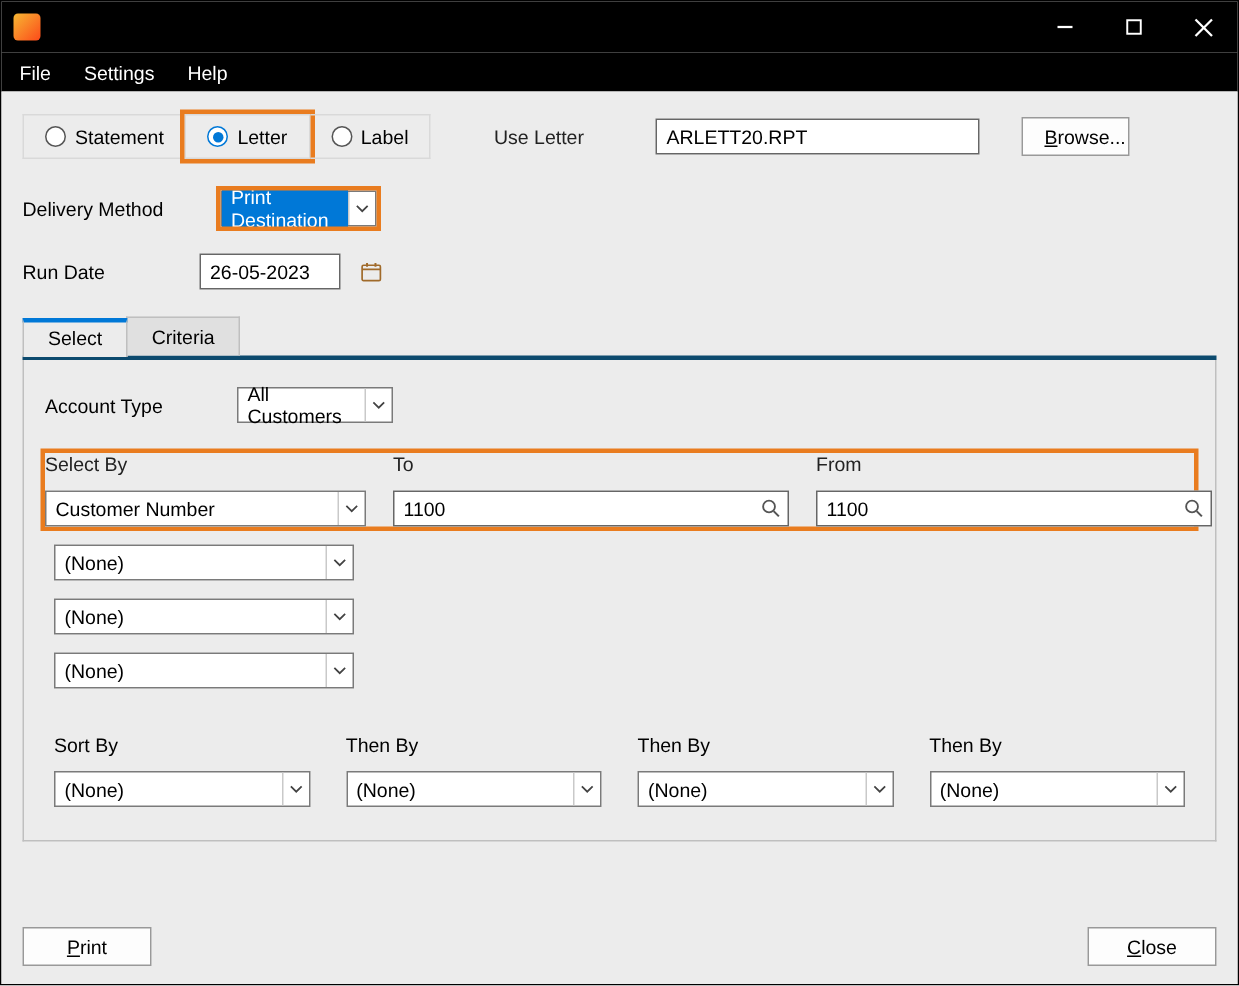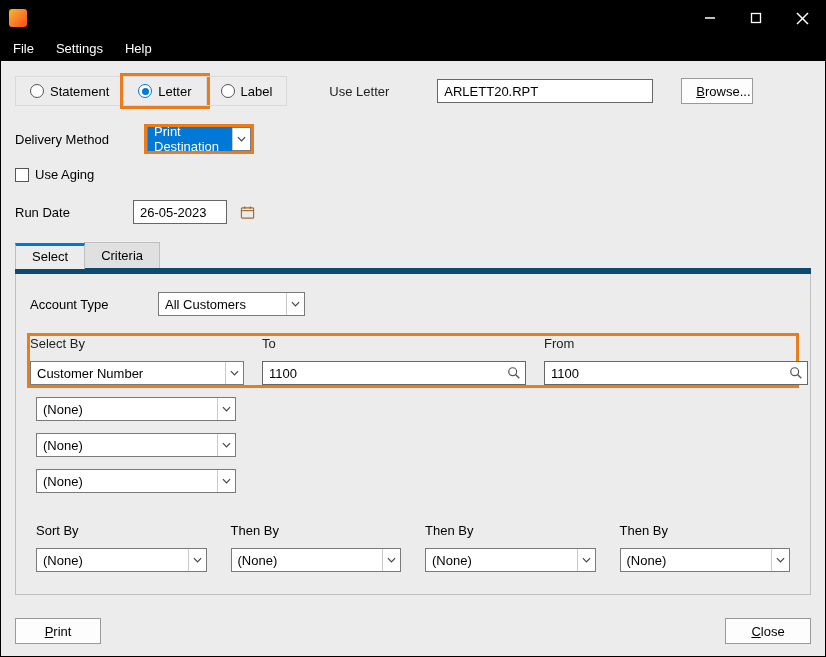--- a/index.html
+++ b/index.html
@@ -143,21 +143,21 @@
     width: 14px; height: 14px; border: 1px solid #555; background: #fff;
   }
 
   .calendar-btn {
     width: 20px; height: 20px;
     display:flex;align-items:center;justify-content:center;
     cursor: pointer;
   }
 
   
-  .tabs { margin-top: 18px; display: flex; border-bottom: 6px solid #0c4a6e; }
+  .tabs { margin-top: 18px; display: flex; border-bottom: 3px solid #0c4a6e; }
   .tab {
     padding: 5px 16px;
     border: 1px solid #bfbfbf;
     border-bottom: none;
     background: #e0e0e0;
     cursor: pointer;
     font-size: 13px;
     margin-right: -1px;
   }
   .tab.active {
@@ -269,24 +269,20 @@
       <div class="combo highlighted hl-orange" style="width:104px;">
         <span class="combo-text">Print Destination</span>
         <span class="combo-arrow">
           <svg viewBox="0 0 10 6">
               <path d="M1 1 L5 5 L9 1" fill="none" stroke="#444" stroke-width="1.3"></path>
             </svg>
         </span>
       </div>
     </div>
 
-    <div class="checkbox-row">
-      <span class="checkbox-box"></span>
-      <span>Use Aging</span>
-    </div>
 
     <div class="form-row" style="margin-top:18px;">
       <span class="form-label" style="width:108px;">Run Date</span>
       <input class="text-input" style="width: 94px;" value="26-05-2023">
       <span class="calendar-btn">
         <svg width="15" height="15" viewBox="0 0 16 16">
             <rect x="1.5" y="3" width="13" height="11" rx="1" fill="none" stroke="#a06a2a" stroke-width="1.2"></rect>
             <line x1="1.5" y1="6" x2="14.5" y2="6" stroke="#a06a2a" stroke-width="1.2"></line>
             <line x1="5" y1="1.5" x2="5" y2="4" stroke="#a06a2a" stroke-width="1.4"></line>
             <line x1="11" y1="1.5" x2="11" y2="4" stroke="#a06a2a" stroke-width="1.4"></line>
@@ -296,21 +292,21 @@
 
     <div class="tabs">
       <div class="tab active">Select</div>
       <div class="tab">Criteria</div>
     </div>
 
     <div class="tab-body">
 
       <div class="row" style="gap:18px;">
         <span style="width:110px;">Account Type</span>
-        <div class="combo" style="width:147px;">
+        <div class="combo" style="width:104px;">
           <span class="combo-text">All Customers</span>
           <span class="combo-arrow">
             <svg viewBox="0 0 10 6">
                 <path d="M1 1 L5 5 L9 1" fill="none" stroke="#444" stroke-width="1.3"></path>
               </svg>
           </span>
         </div>
       </div>
 
       <div style="margin-top:20px;">

